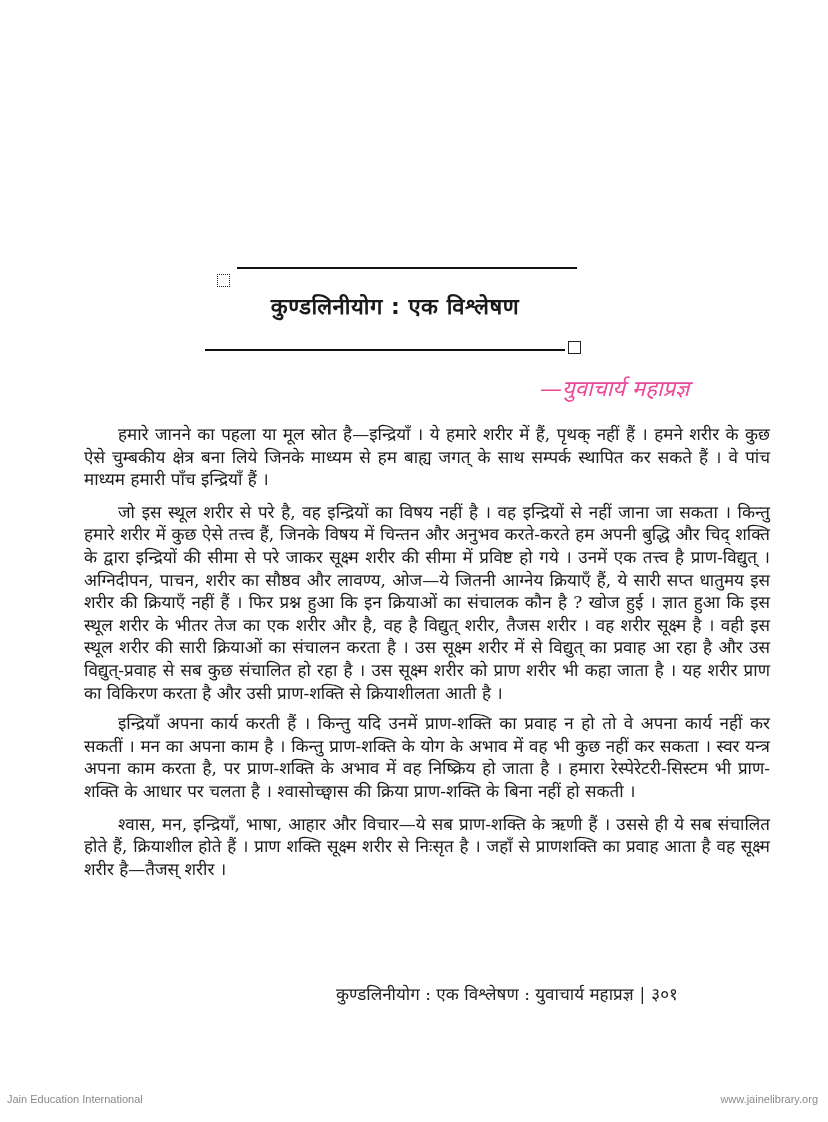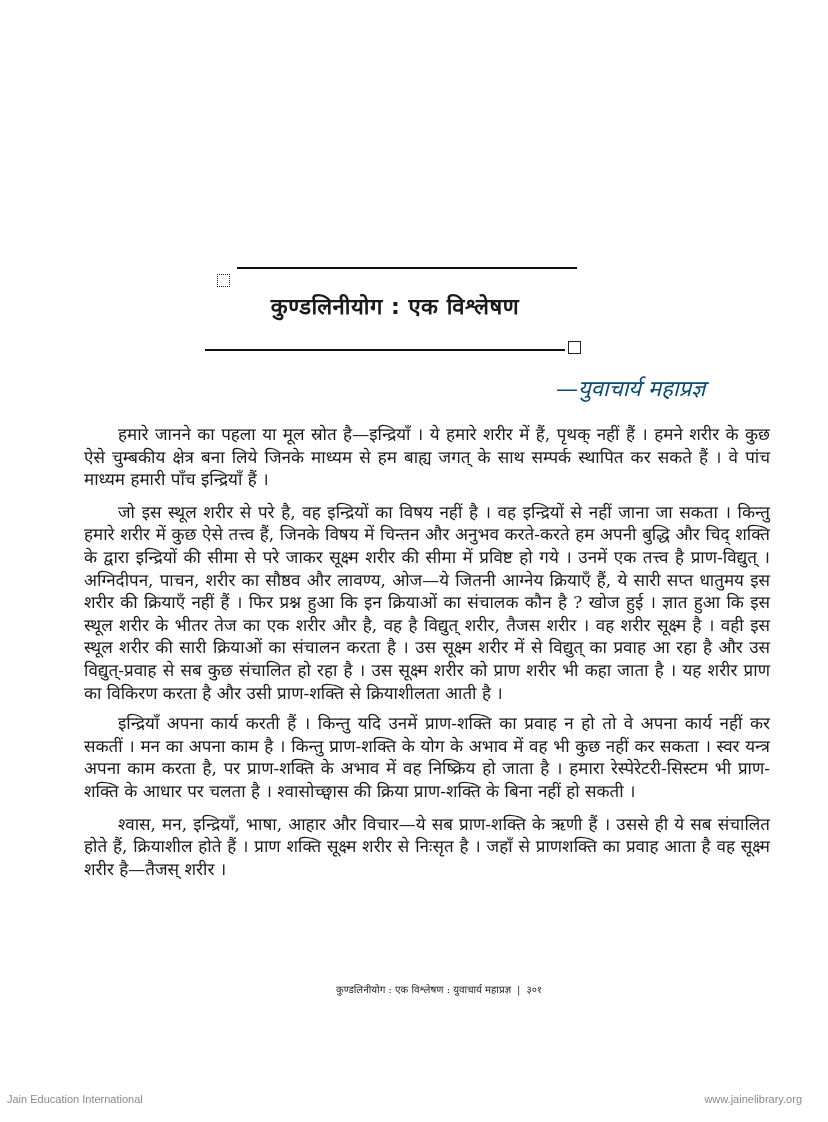--- a/index.html
+++ b/index.html
@@ -15,42 +15,42 @@
   .sq { position:absolute; width:13px; height:13px; border:1.5px solid #222; box-sizing:border-box; background:#fff; }
   .sq-tl { left:12px; top:9px; border-style:dotted; }
   .sq-br { left:363px; top:76px; }
   .title {
     position:absolute; left:0; top:25px; width:380px; text-align:center;
     font-family:"DejaVu Sans", sans-serif; font-weight:bold; font-size:22px; letter-spacing:0.5px;
   }
 
   .author {
     position:absolute; left:540px; top:372px; font-size:22px; font-style:italic;
-    font-family:"DejaVu Sans", sans-serif; color:#0c4a6e;margin-left:16px;
+    font-family:"DejaVu Sans", sans-serif; color:#ec4899;
   }
 
   .body-text {
     position:absolute; left:84px; top:423px; width:686px;
     font-size:17px; line-height:22.6px; text-align:justify;
   }
   .body-text p { margin:0 0 10px 0; text-indent:34px; }
   .body-text p.p2 { margin-bottom:8px; }
 
   .running-footer {
-    position:absolute; left:336px; top:982px; font-size:10px; color:#222; white-space:nowrap;
+    position:absolute; left:336px; top:982px; font-size:17px; color:#222; white-space:nowrap;
   }
   .running-footer .sep { margin:0 6px; }
 
   .bottom-bar {
     position:absolute; left:0; top:1091px; width:828px; height:20px;
     font-family:"Liberation Sans", sans-serif; font-size:11px; color:#8a8a8a;text-decoration:underline;
   }
   .bottom-bar .left { position:absolute; left:7px; top:2px; }
   .bottom-bar .center { position:absolute; left:0; width:828px; text-align:center; top:2px; }
-  .bottom-bar .right { position:absolute; right:26px; top:2px; }
+  .bottom-bar .right { position:absolute; right:10px; top:2px; }
 </style>
 </head>
 <body>
 
 <div class="page">
 
   <div class="title-box">
     <div class="rule-top"></div>
     <div class="sq sq-tl"></div>
     <div class="title">कुण्डलिनीयोग : एक विश्लेषण</div>

